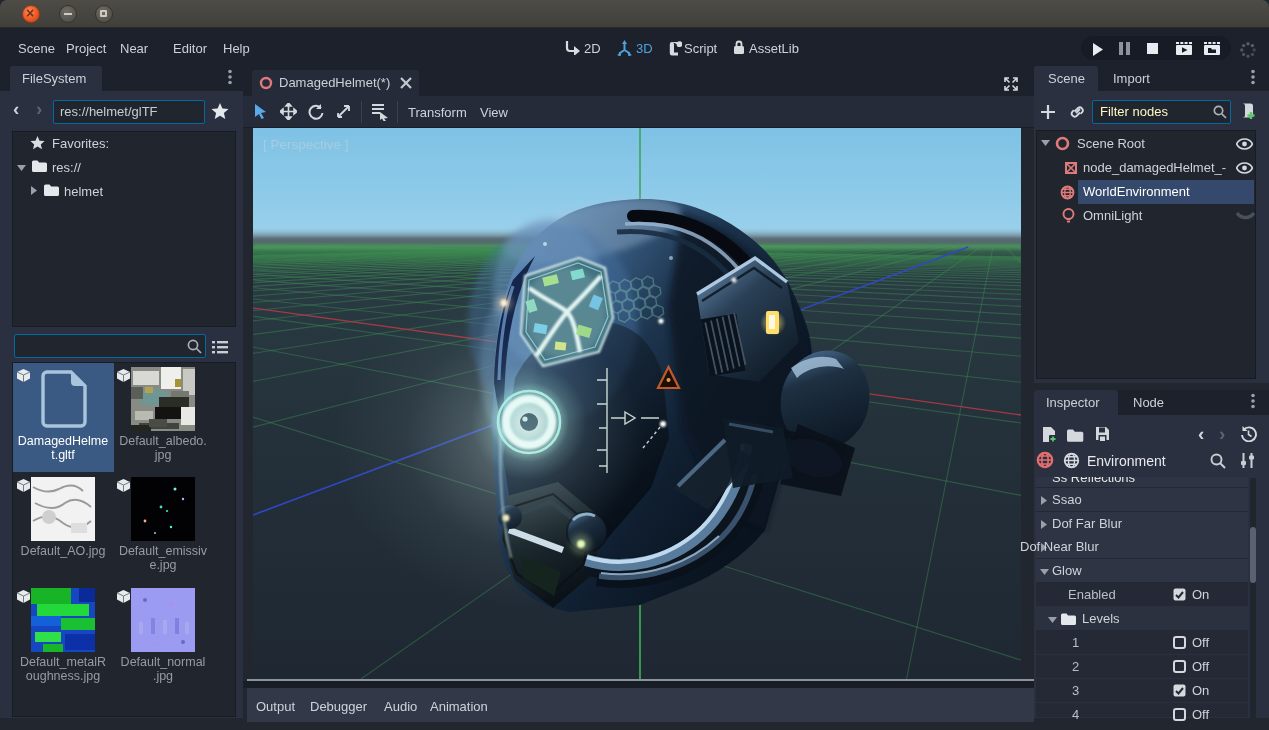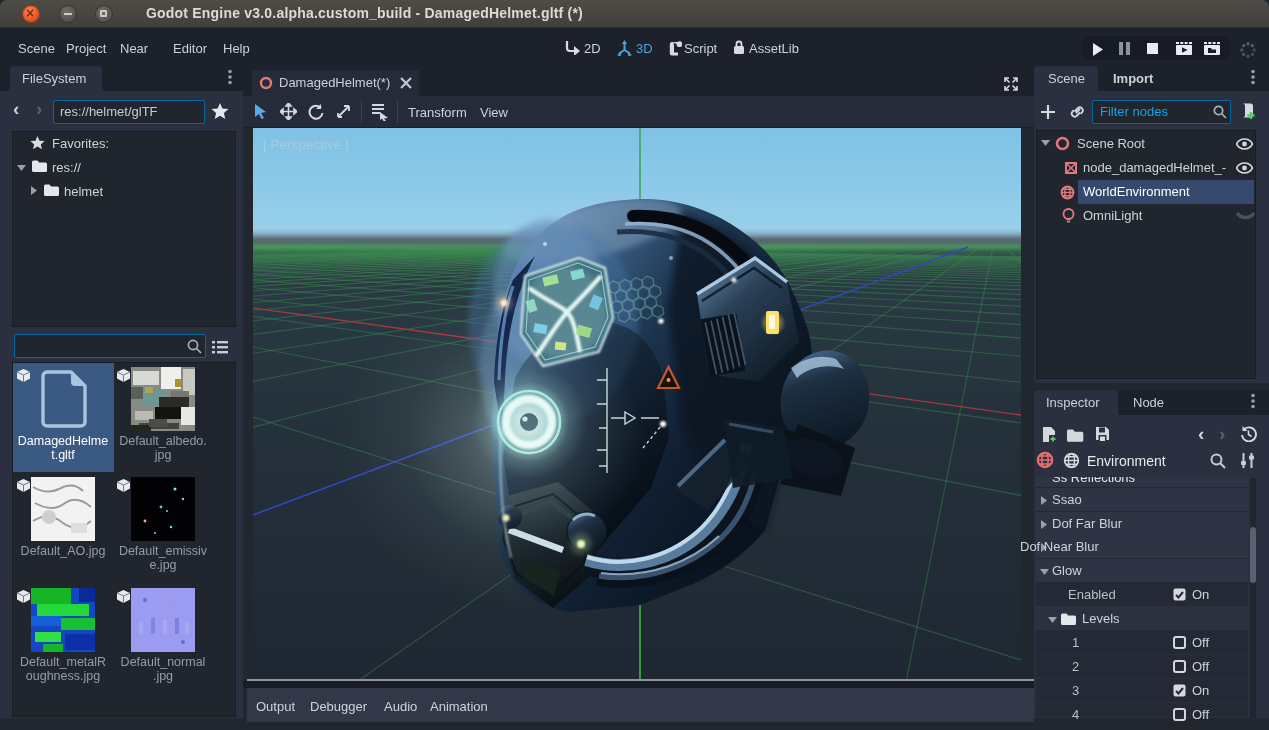--- a/index.html
+++ b/index.html
@@ -19,21 +19,20 @@
 .inner{background:#20252e;border:1px solid #171b22;}
 .inputf{background:#20252e;border:1px solid #0369a1;border-radius:2px;color:#b9bfc9;font-size:13px;}
 </style></head><body>
 <div id="title" class="abs">
 <div class="wbtn" style="left:22px;background:radial-gradient(circle at 40% 35%,#f98c5f,#e95420 60%,#c34113);border:1px solid #953c1a;"></div>
 <div class="abs" style="left:26px;top:5px;width:10px;height:16px;color:#7c2d0e;font-size:14px;font-weight:bold;line-height:16px;">×</div>
 <div class="wbtn" style="left:59px;background:radial-gradient(circle at 40% 35%,#6e6d66,#55544e 65%,#454440);border:1px solid #35342f;"></div>
 <div class="abs" style="left:64px;top:12.5px;width:8px;height:2px;background:#cfcabf;"></div>
 <div class="wbtn" style="left:95px;background:radial-gradient(circle at 40% 35%,#6e6d66,#55544e 65%,#454440);border:1px solid #35342f;"></div>
 <div class="abs" style="left:100px;top:10px;width:7px;height:7px;border:2px solid #cfcabf;border-radius:1px;"></div>
-<div class="t">Godot Engine v3.0.alpha.custom_build - DamagedHelmet.gltf (*)</div>
 </div>
 <div id="menubar" class="abs">
 <div class="mitem" style="left:18px;">Scene</div>
 <div class="mitem" style="left:66px;">Project</div>
 <div class="mitem" style="left:120px;">Near</div>
 <div class="mitem" style="left:173px;">Editor</div>
 <div class="mitem" style="left:223px;">Help</div>
 </div>
 <svg class="abs" style="left:564px;top:40px;" width="17" height="15" viewBox="0 0 17 15">
     <path d="M3 1 v7 a3 3 0 0 0 3 3 h6" stroke="#d7dbe0" stroke-width="2.2" fill="none"></path>
@@ -523,34 +522,34 @@
 <div class="abs" style="left:247px;top:679px;width:787px;height:2px;background:#8b93a0;"></div>
 <div class="abs" style="left:243px;top:681px;width:791px;height:7px;background:#191d26;"></div>
 <div class="abs" style="left:247px;top:688px;width:787px;height:34px;background:#323848;"></div>
 <div class="abs txt" style="left:256px;top:699px;">Output</div>
 <div class="abs txt" style="left:310px;top:699px;">Debugger</div>
 <div class="abs txt" style="left:384px;top:699px;">Audio</div>
 <div class="abs txt" style="left:430px;top:699px;">Animation</div>
 <div class="abs tabstrip" style="left:1034px;top:66px;width:235px;height:25px;"></div>
 <div class="abs" style="left:1034px;top:66px;width:64px;height:25px;background:#2b3040;border-radius:3px 3px 0 0;"></div>
 <div class="tab" style="left:1048px;top:71px;">Scene</div>
-<div class="tab dim" style="left:1113px;top:71px;font-weight:bold;">Import</div>
+<div class="tab dim" style="left:1113px;top:71px;">Import</div>
 <svg class="abs" style="left:1251px;top:69px;" width="4" height="16" viewBox="0 0 4 16">
     <circle cx="2" cy="2.5" r="1.8" fill="#9aa1ac"></circle>
     <circle cx="2" cy="8" r="1.8" fill="#9aa1ac"></circle>
     <circle cx="2" cy="13.5" r="1.8" fill="#9aa1ac"></circle>
   </svg>
 <div class="abs panel" style="left:1034px;top:91px;width:235px;height:292px;"></div>
 <svg class="abs" style="left:1040px;top:104px;" width="16" height="16" viewBox="0 0 16 16">
     <path d="M8 1 V15 M1 8 H15" stroke="#d5d8dd" stroke-width="2.2"></path>
   </svg>
 <svg class="abs" style="left:1069px;top:104px;" width="18" height="16" viewBox="0 0 18 16">
     <path d="M7 9 L11 5 M5.5 7.5 L9 4 a3 3 0 0 1 4.2 4.2 L11.5 9.8 M11 8.5 L7.5 12 a3 3 0 0 1 -4.2 -4.2 L4.8 6.2" stroke="#d5d8dd" stroke-width="1.8" fill="none"></path>
   </svg>
-<div class="abs inputf" style="left:1092px;top:100px;width:139px;height:24px;line-height:22px;padding-left:7px;color:#0ea5e9;">Filter nodes</div>
+<div class="abs inputf" style="left:1092px;top:100px;width:139px;height:24px;line-height:22px;padding-left:7px;color:#fef9c3;">Filter nodes</div>
 <svg class="abs" style="left:1213px;top:105px;" width="14" height="14" viewBox="0 0 14 14">
     <circle cx="5.5" cy="5.5" r="4.2" stroke="#aab0ba" stroke-width="1.7" fill="none"></circle>
     <path d="M8.8 8.8 L13 13" stroke="#aab0ba" stroke-width="1.7"></path>
   </svg>
 <svg class="abs" style="left:1238px;top:103px;" width="17" height="17" viewBox="0 0 17 17">
     <path d="M2 3 a2.5 2.5 0 0 1 5 0 v9 a2.5 2.5 0 0 1 -2.5 2.5 h8 a2.5 2.5 0 0 0 2.5 -2.5 v-9 a2.5 2.5 0 0 0 -2.5 -2.5 h-8 a2.5 2.5 0 0 0 -2.5 2.5 z" fill="#d5d8dd"></path>
     <path d="M13 9 v7 M9.5 12.5 h7" stroke="#58c868" stroke-width="2.4"></path>
   </svg>
 <div class="abs inner" style="left:1036px;top:130px;width:220px;height:249px;"></div>
 <svg class="abs" style="left:1041px;top:140px;" width="9" height="6" viewBox="0 0 9 6">

